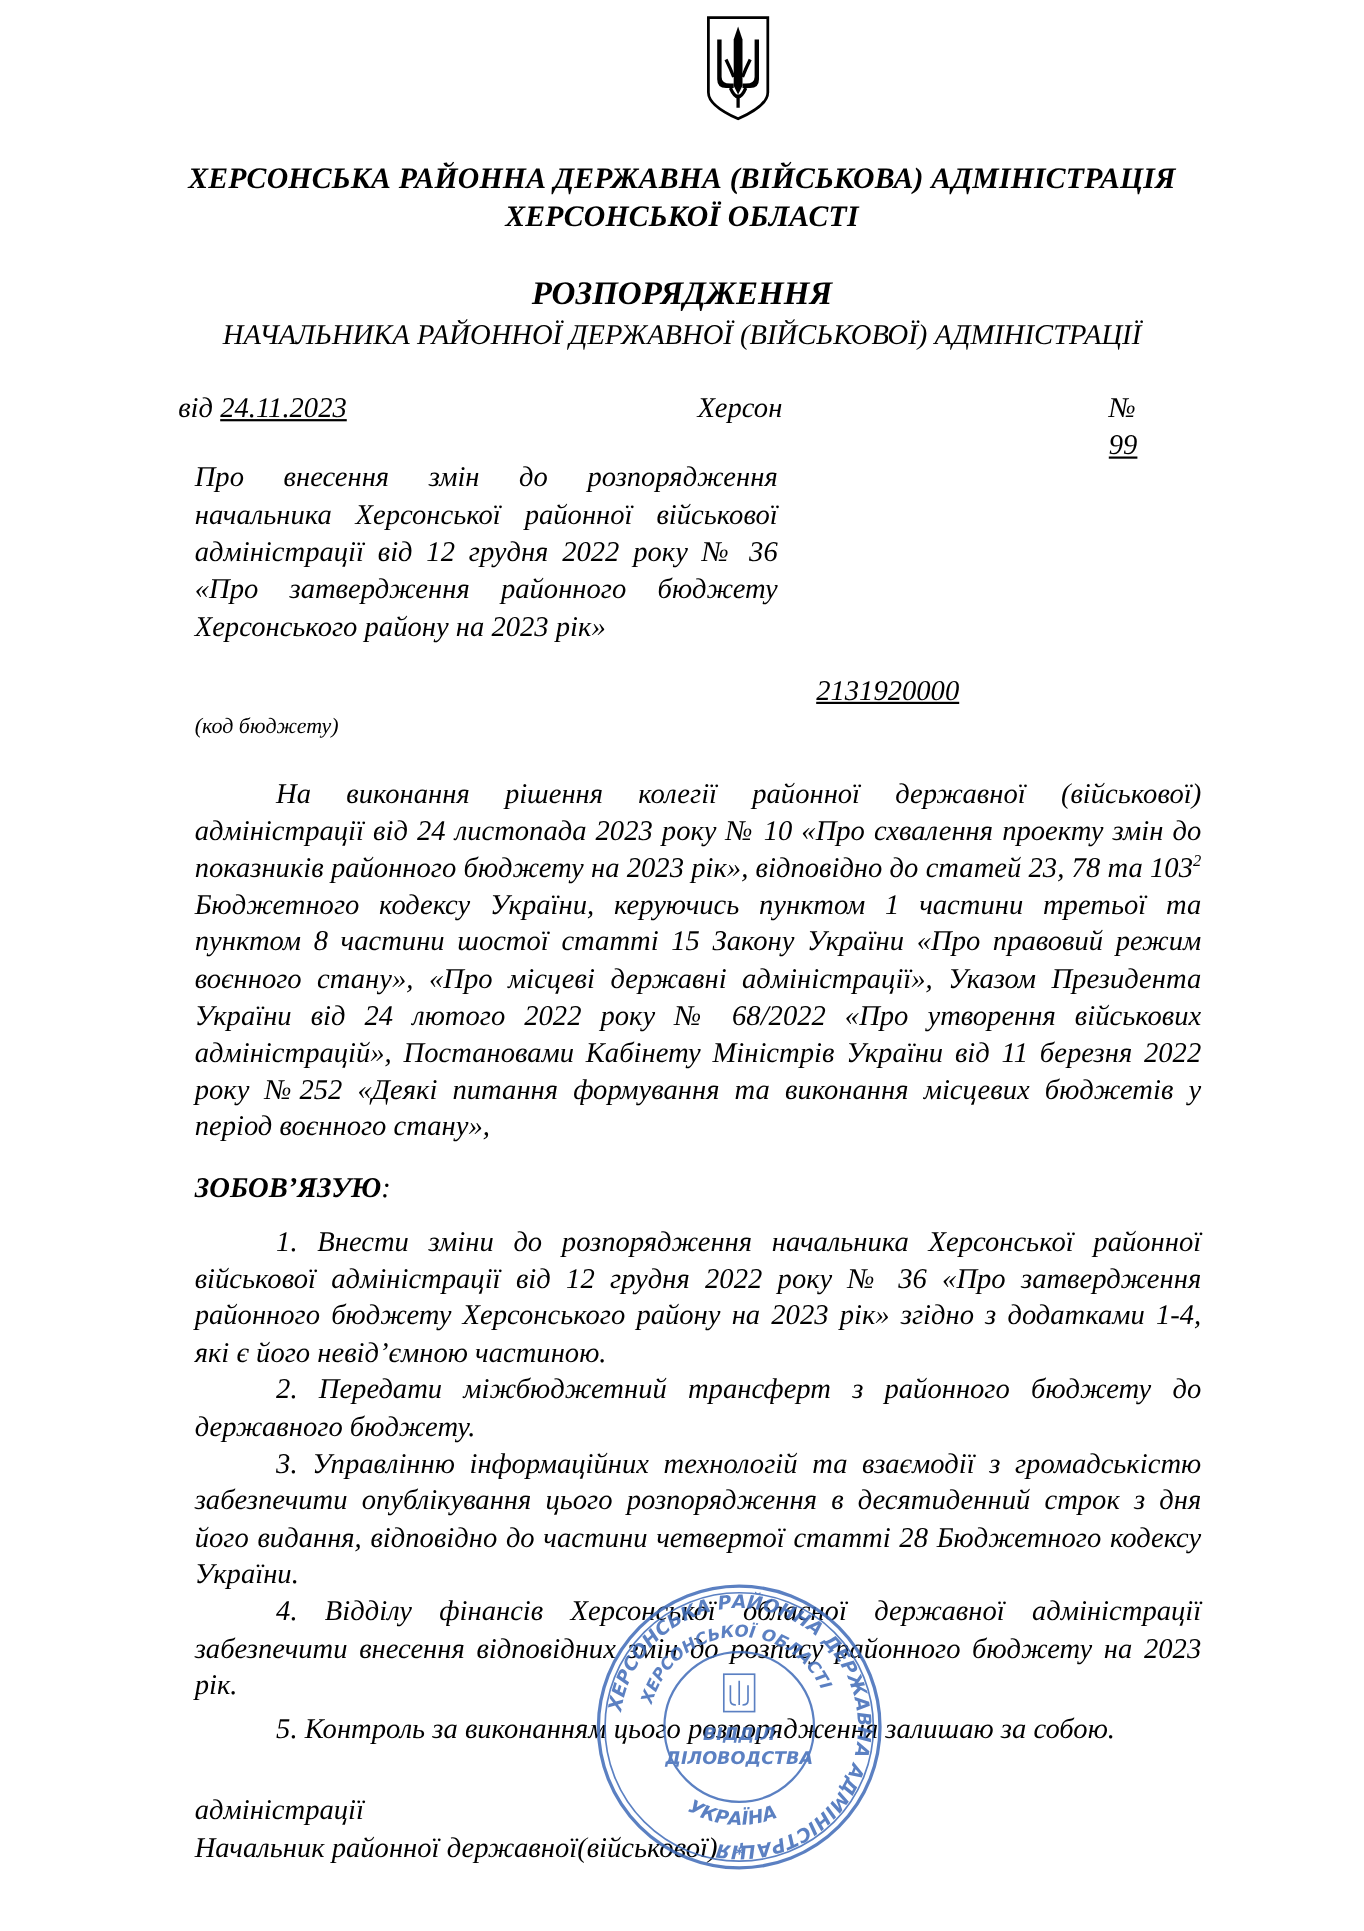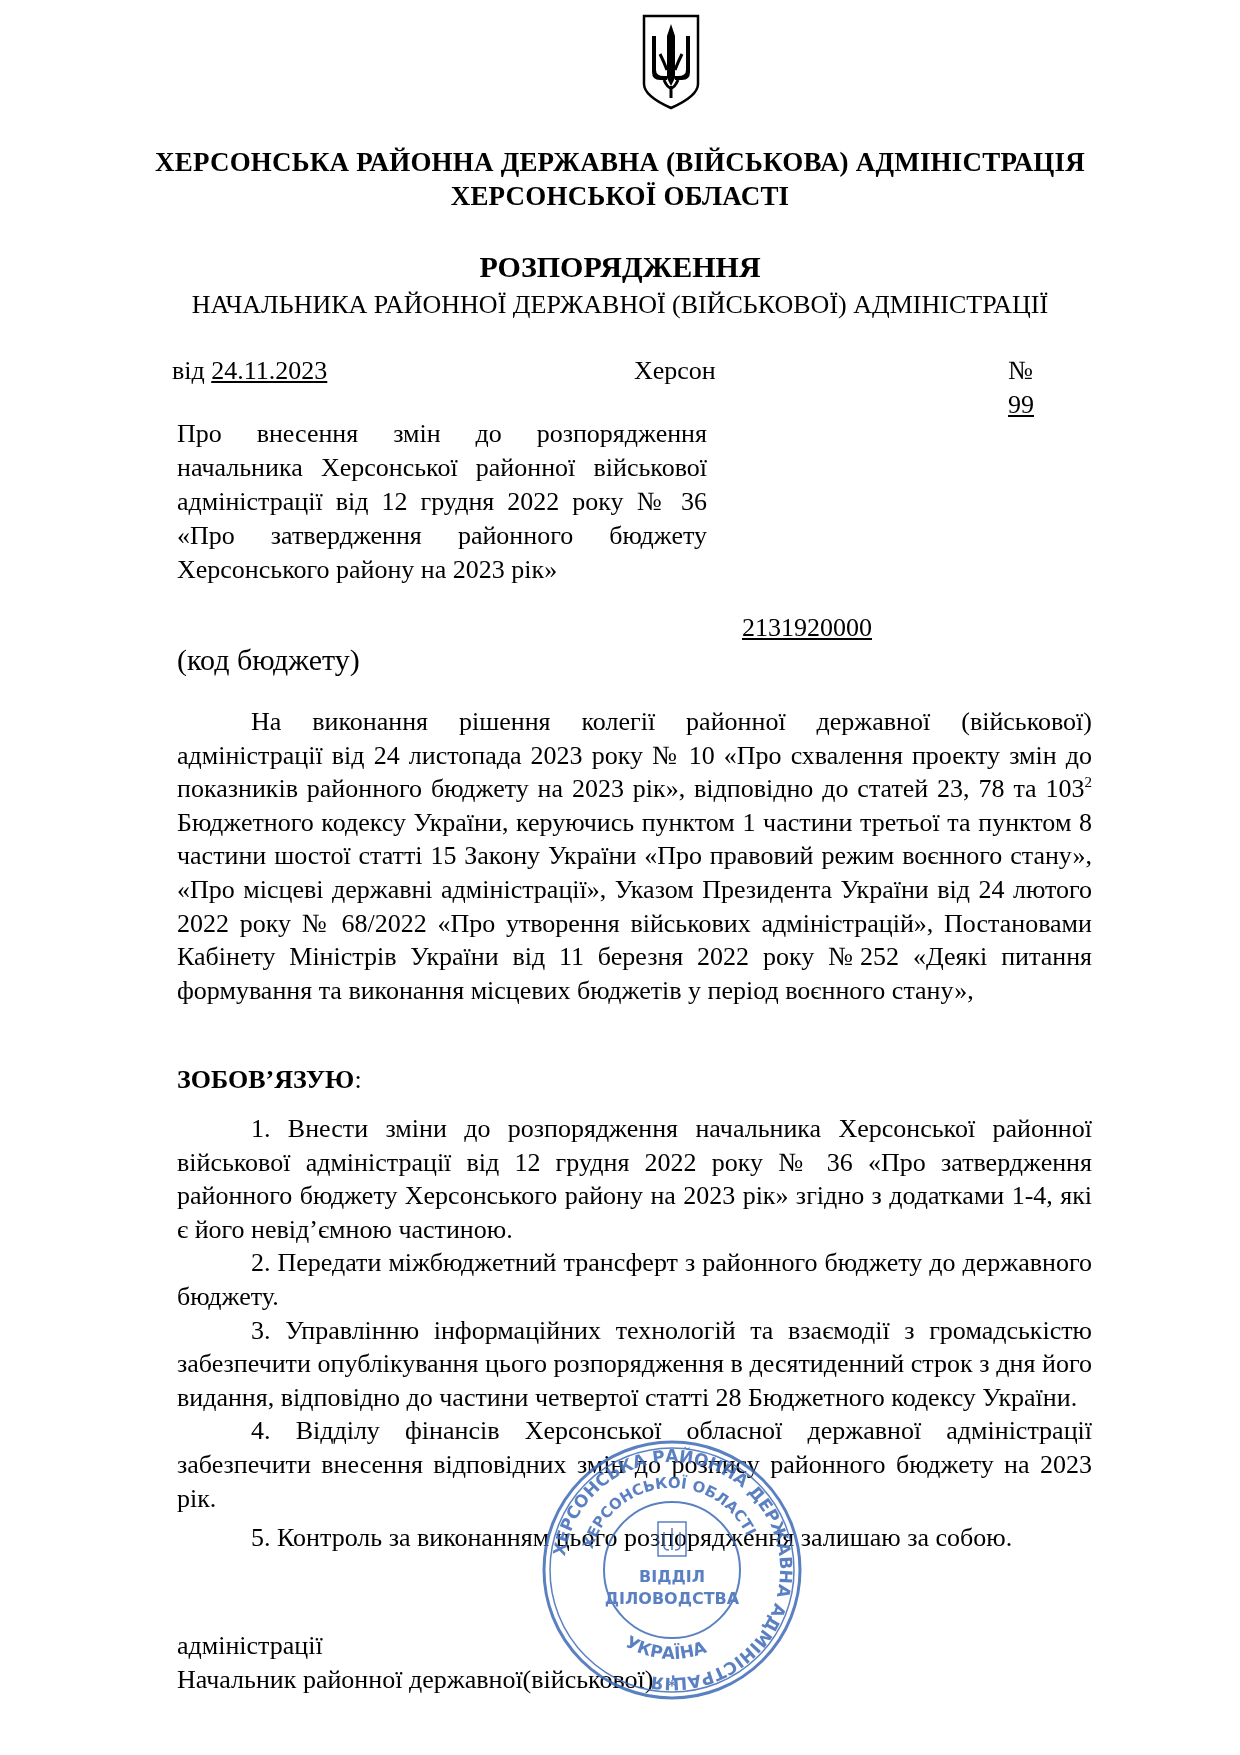--- a/index.html
+++ b/index.html
@@ -1,32 +1,32 @@
 <!DOCTYPE html>
 <html><head>
 <meta charset="utf-8">
 <style>
   html, body { margin: 0; padding: 0; background: #ffffff; }
   body { width: 1240px; height: 1755px; position: relative; overflow: hidden;
          font-family: "Liberation Serif", "DejaVu Serif", serif; color: #000; }
-  .page { position: absolute; left: 0; top: 0; width: 982px; height: 1755px; }
+  .page { position: absolute; left: 0; top: 0; width: 982px; height: 1755px; font-style: italic; }
   .emblem { position: absolute; left: 642px; top: 14px; width: 58px; height: 96px; }
   .hdr { position: absolute; left: 150px; width: 940px; text-align: center; font-weight: bold;
          font-size: 27px; line-height: 34px; }
   .hdr1 { top: 145px; letter-spacing: 0.2px; }
   .title { position: absolute; left: 150px; width: 940px; top: 249px; text-align: center;
            font-weight: bold; font-size: 30px; line-height: 36px; }
   .subtitle { position: absolute; left: 150px; width: 940px; top: 288px; text-align: center;
               font-size: 26px; line-height: 34px; }
   .meta { position: absolute; top: 354px; font-size: 26px; line-height: 34px; }
   .u { text-decoration: underline; }
   .subject { position: absolute; left: 177px; top: 417px; width: 530px; font-size: 26px;
              line-height: 34px; text-align: justify; }
   .code { position: absolute; left: 742px; top: 611px; font-size: 26px; line-height: 34px; }
-  .code-label { position: absolute; left: 177px; top: 643px; font-size: 30px; line-height: 34px; }
+  .code-label { position: absolute; left: 177px; top: 643px; font-size: 20px; line-height: 34px; }
   .body { position: absolute; left: 177px; width: 915px; font-size: 26px; line-height: 33.6px;
           text-align: justify; }
   .para { text-indent: 74px; margin: 0; }
   .preamble { top: 705px; }
   .obliges { position: absolute; left: 177px; top: 1063px; font-size: 26px; line-height: 34px; }
   .obliges b { font-weight: bold; }
   .items { top: 1112px; }
   sup { font-size: 15px; line-height: 0; vertical-align: super; }
   .sign-l { position: absolute; left: 177px; top: 1629px; font-size: 26px; line-height: 34px; }
   .sign-r { position: absolute; left: 834px; top: 1664px; font-size: 26px; line-height: 34px; }
@@ -49,21 +49,21 @@
   </svg>
 
   <div class="hdr hdr1">
     <div>ХЕРСОНСЬКА РАЙОННА ДЕРЖАВНА (ВІЙСЬКОВА) АДМІНІСТРАЦІЯ</div>
     <div>ХЕРСОНСЬКОЇ ОБЛАСТІ</div>
   </div>
 
   <div class="title">РОЗПОРЯДЖЕННЯ</div>
   <div class="subtitle">НАЧАЛЬНИКА РАЙОННОЇ ДЕРЖАВНОЇ (ВІЙСЬКОВОЇ) АДМІНІСТРАЦІЇ</div>
 
-  <div class="meta" style="left:172px;text-align:right;">
+  <div class="meta" style="left:162px;text-align:right;">
     <span>від</span>
     <span class="u">24.11.2023</span>
   </div>
   <div class="meta" style="left:634px;">Херсон</div>
   <div class="meta" style="left:964px;margin-left:44px;">
     <span>№</span>
     <span class="u">99</span>
   </div>
 
   <div class="subject">Про внесення змін до розпорядження начальника Херсонської районної військової адміністрації від 12 грудня 2022 року № 36 «Про затвердження районного бюджету Херсонського району на 2023 рік»</div>

